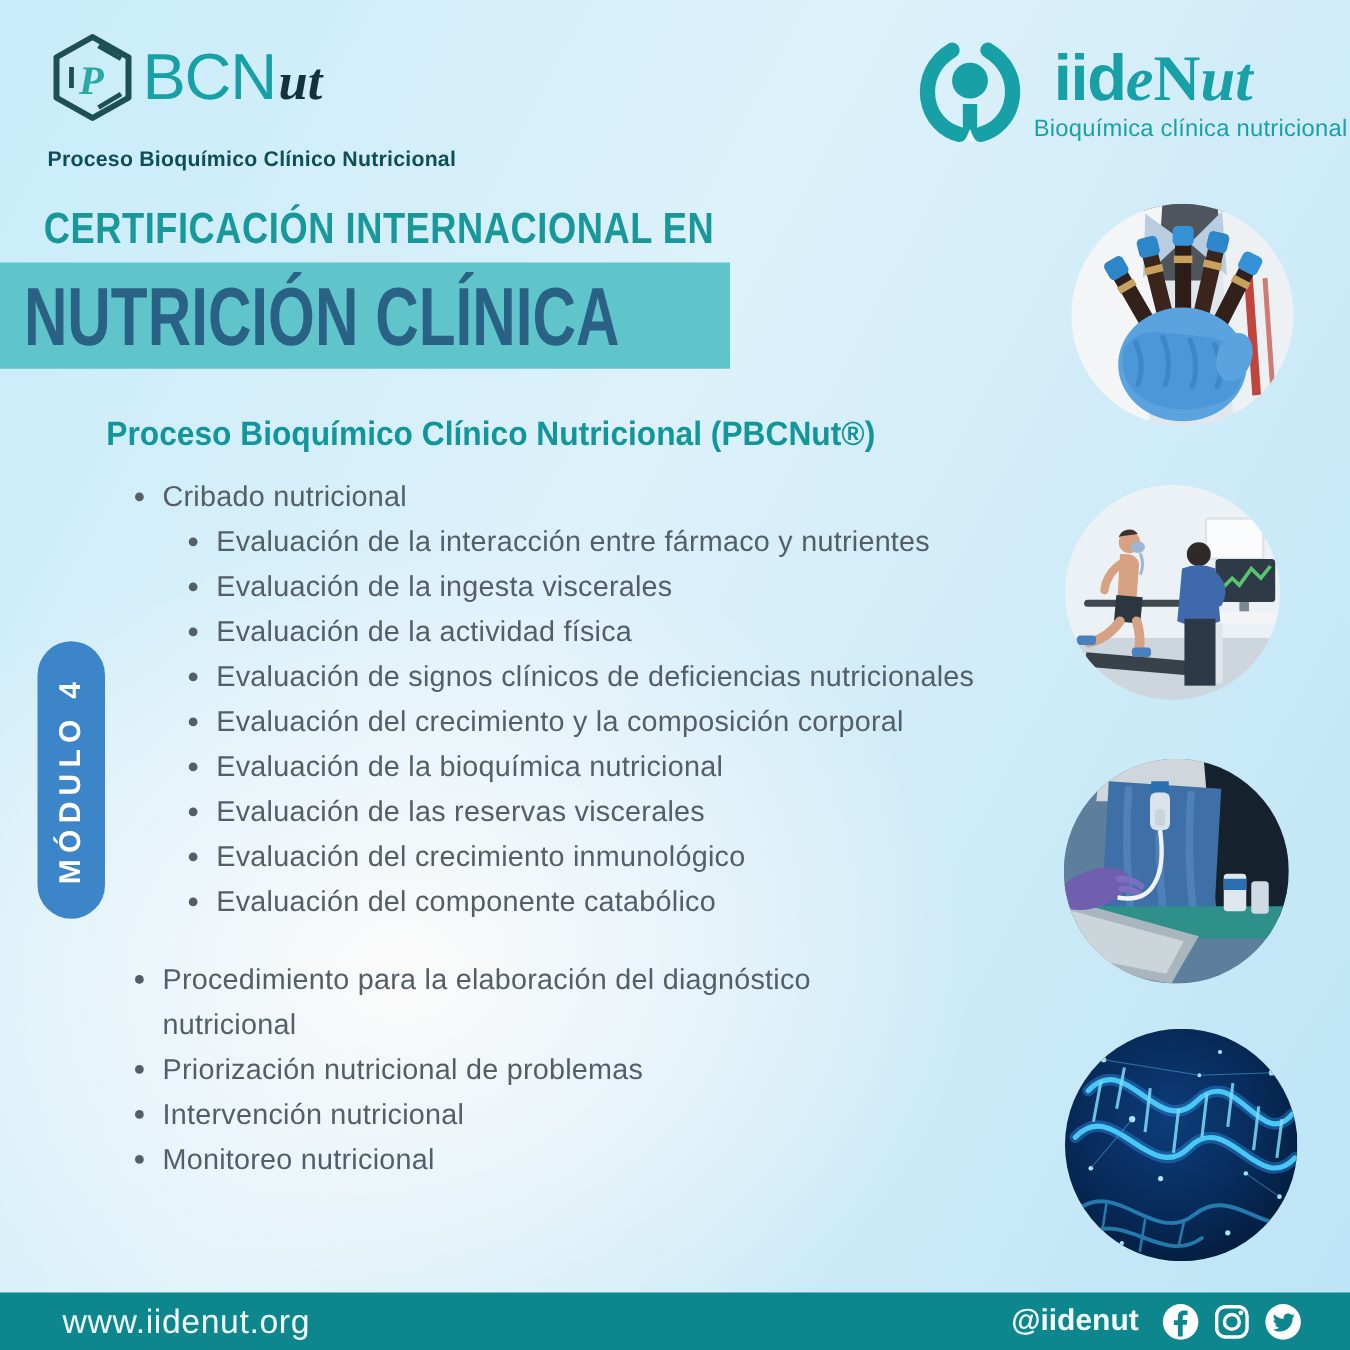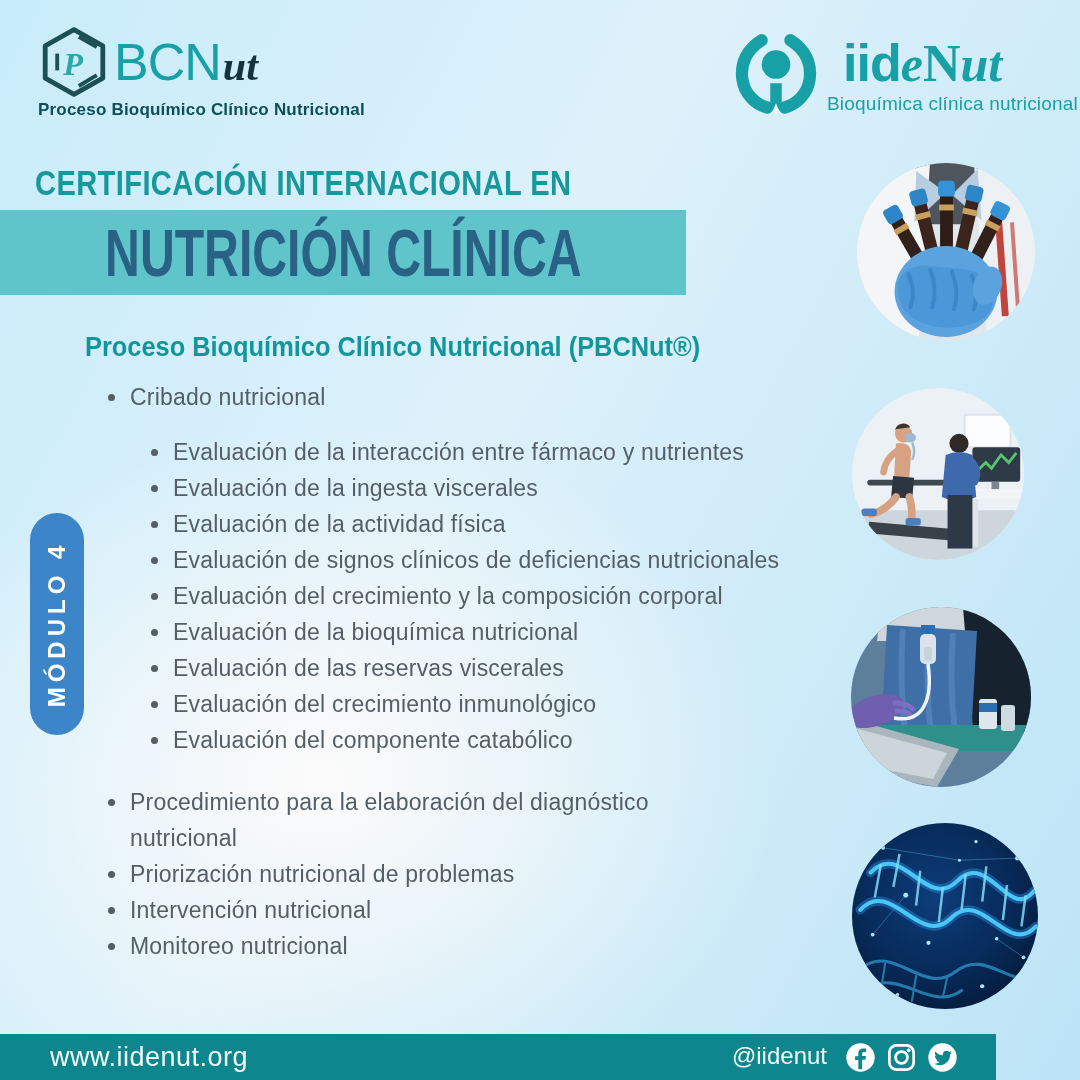--- a/index.html
+++ b/index.html
@@ -13,73 +13,73 @@
   }
 
   
   .brand-left { position:absolute; left:38px; top:26px; }
   .brand-left .row { display:flex; align-items:center; }
   .brand-left .hex { width:72px; height:72px; }
   .brand-left .wordmark { margin-left:4px; white-space:nowrap; }
   .brand-left .wm-a { font-size:52px; font-weight:400; color:#17a1a7; letter-spacing:-1px; }
   .brand-left .wm-b { font-family:"Liberation Serif", serif; font-style:italic; font-weight:700;
                       font-size:42px; color:#14313d; margin-left:2px; }
-  .brand-left .tagline { margin-top:2px; font-size:17px; font-weight:700; color:#0d4f58;
+  .brand-left .tagline { margin-top:20px; font-size:17px; font-weight:700; color:#0d4f58;
                          letter-spacing:.2px; white-space:nowrap; }
 
   
   .brand-right { position:absolute; left:733px; top:30px; display:flex; align-items:center; }
   .brand-right .mark { width:86px; height:92px; }
   .brand-right .txt { margin-left:8px; }
   .brand-right .word { white-space:nowrap; line-height:1;margin-left:16px; }
   .brand-right .w-sans { font-size:52px; font-weight:800; color:#17a1a7; letter-spacing:-1px; }
   .brand-right .w-ser-i { font-family:"Liberation Serif", serif; font-style:italic; font-weight:700;
                           font-size:50px; color:#17a1a7; }
   .brand-right .w-ser { font-family:"Liberation Serif", serif; font-weight:700; font-size:52px; color:#17a1a7; }
   .brand-right .tagline { margin-top:3px; font-size:19px; color:#1aa0a7; letter-spacing:.2px; white-space:nowrap; }
 
   
   .kicker { position:absolute; left:35px; top:163px; font-size:35px; font-weight:800; color:#18989b;
             white-space:nowrap; transform:scaleX(.83); transform-origin:left center; letter-spacing:.5px; }
-  .banner { position:absolute; left:0; top:210px; width:686px; height:85px; background:#5fc5ca;
-            display:flex; align-items:center; justify-content:center; }
+  .banner { position:absolute; left:0; top:210px; width:584px; height:85px; background:#5fc5ca;
+            display:flex; align-items:center; justify-content:flex-end; }
   .banner .title { font-size:66px; font-weight:800; color:#2a6285; white-space:nowrap;
                    transform:scaleX(.73); letter-spacing:0; }
   .subtitle { position:absolute; left:85px; top:332px; font-size:27px; font-weight:700; color:#12959b;
               white-space:nowrap; transform:scaleX(.94); transform-origin:left center; }
 
   
   .module-badge { position:absolute; left:30px; top:513px; width:54px; height:222px;
                   background:#3c85c8; border-radius:27px; }
   .module-badge span { position:absolute; left:50%; top:50%;
                        transform:translate(-50%,-50%) rotate(-90deg);
                        color:#fff; font-size:24px; font-weight:800; letter-spacing:5px; white-space:nowrap; }
 
   
   .content { position:absolute; left:105px; top:379px; width:775px; color:#545e66; }
   .content ul { list-style:none; }
   .content li { position:relative; padding-left:25px; line-height:36px; font-size:23px; letter-spacing:.2px; }
   .content li::before { content:""; position:absolute; left:3px; top:15px; width:7px; height:7px;
                         border-radius:50%; background:#545e66; }
-  ul.sub { margin-left:43px; margin-top:19px; }
+  ul.sub { margin-left:43px; }
   ul.tail { margin-top:26px; max-width:655px; }
 
   
   .photo { position:absolute; border-radius:50%; overflow:hidden; }
   .photo svg { display:block; width:100%; height:100%; }
   .ph1 { left:857px; top:163px; width:178px; height:178px; }
   .ph2 { left:852px; top:388px; width:172px; height:172px; }
   .ph3 { left:851px; top:607px; width:180px; height:180px; }
   .ph4 { left:852px; top:823px; width:186px; height:186px; }
 
   
-  .footer { position:absolute; left:0; bottom:0; width:996px; height:46px; background:#0d868d;
+  .footer { position:absolute; left:0; bottom:0; width:1080px; height:46px; background:#0d868d;
             display:flex; align-items:center; justify-content:space-between; padding:0 38px 0 50px; }
   .footer .site { color:#f2fbfb; font-size:27px; letter-spacing:.5px; }
-  .footer .right { display:flex; gap:10px; }
+  .footer .right { display:flex; align-items:center; gap:10px;font-weight:bold; }
   .footer .handle { color:#f2fbfb; font-size:24px; margin-right:8px; }
   .soc { width:31px; height:31px; display:block; }
 </style>
 </head>
 <body>
 
 <div class="canvas">
 
   <div class="brand-left">
     <div class="row">

